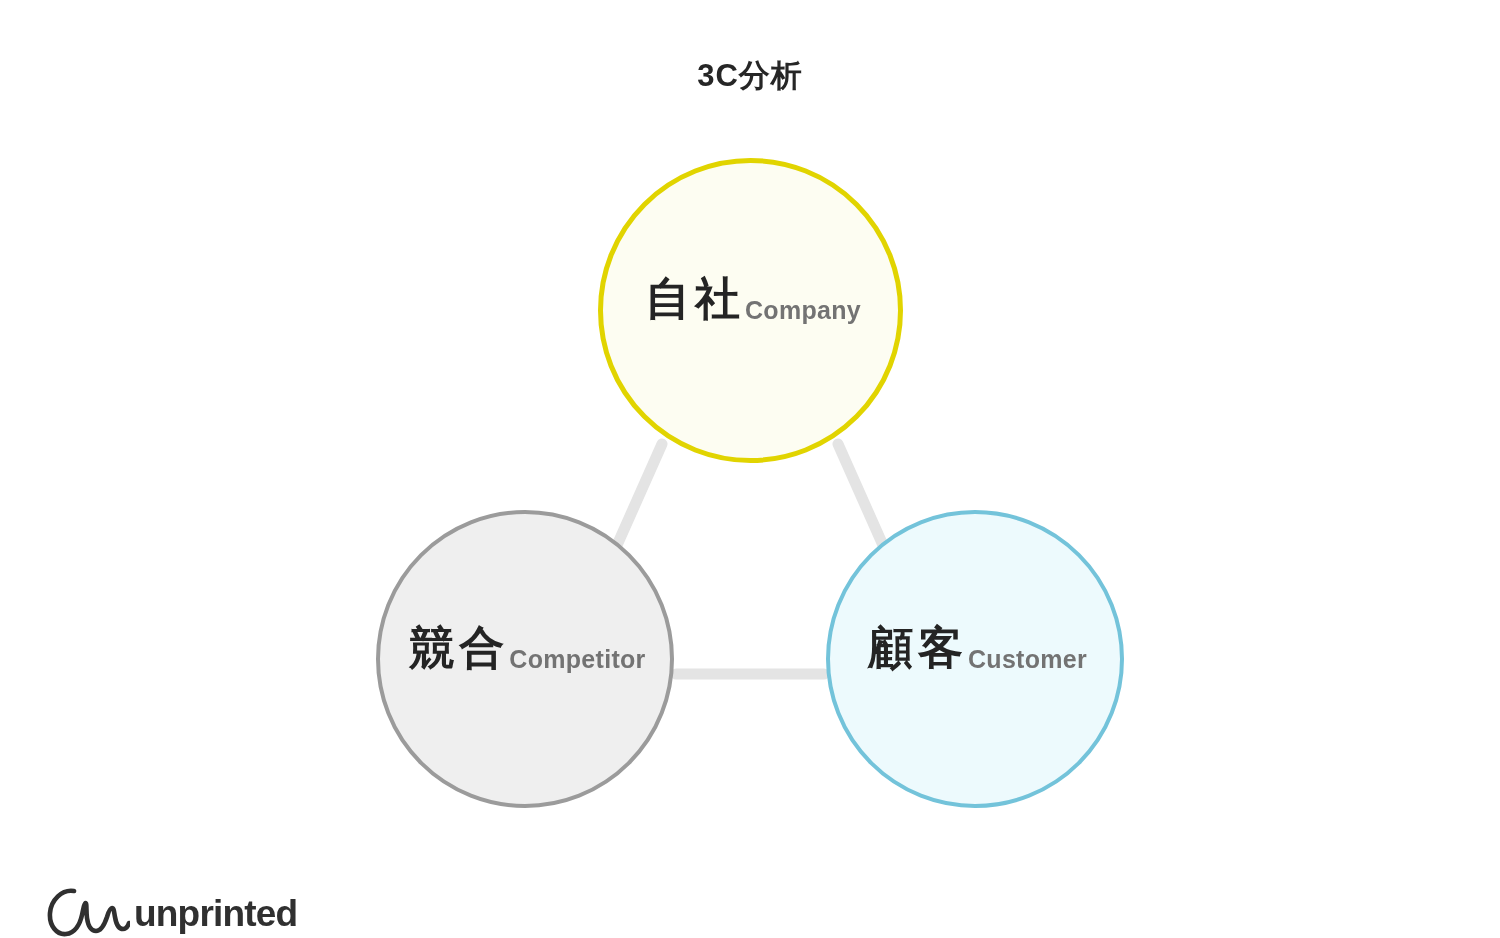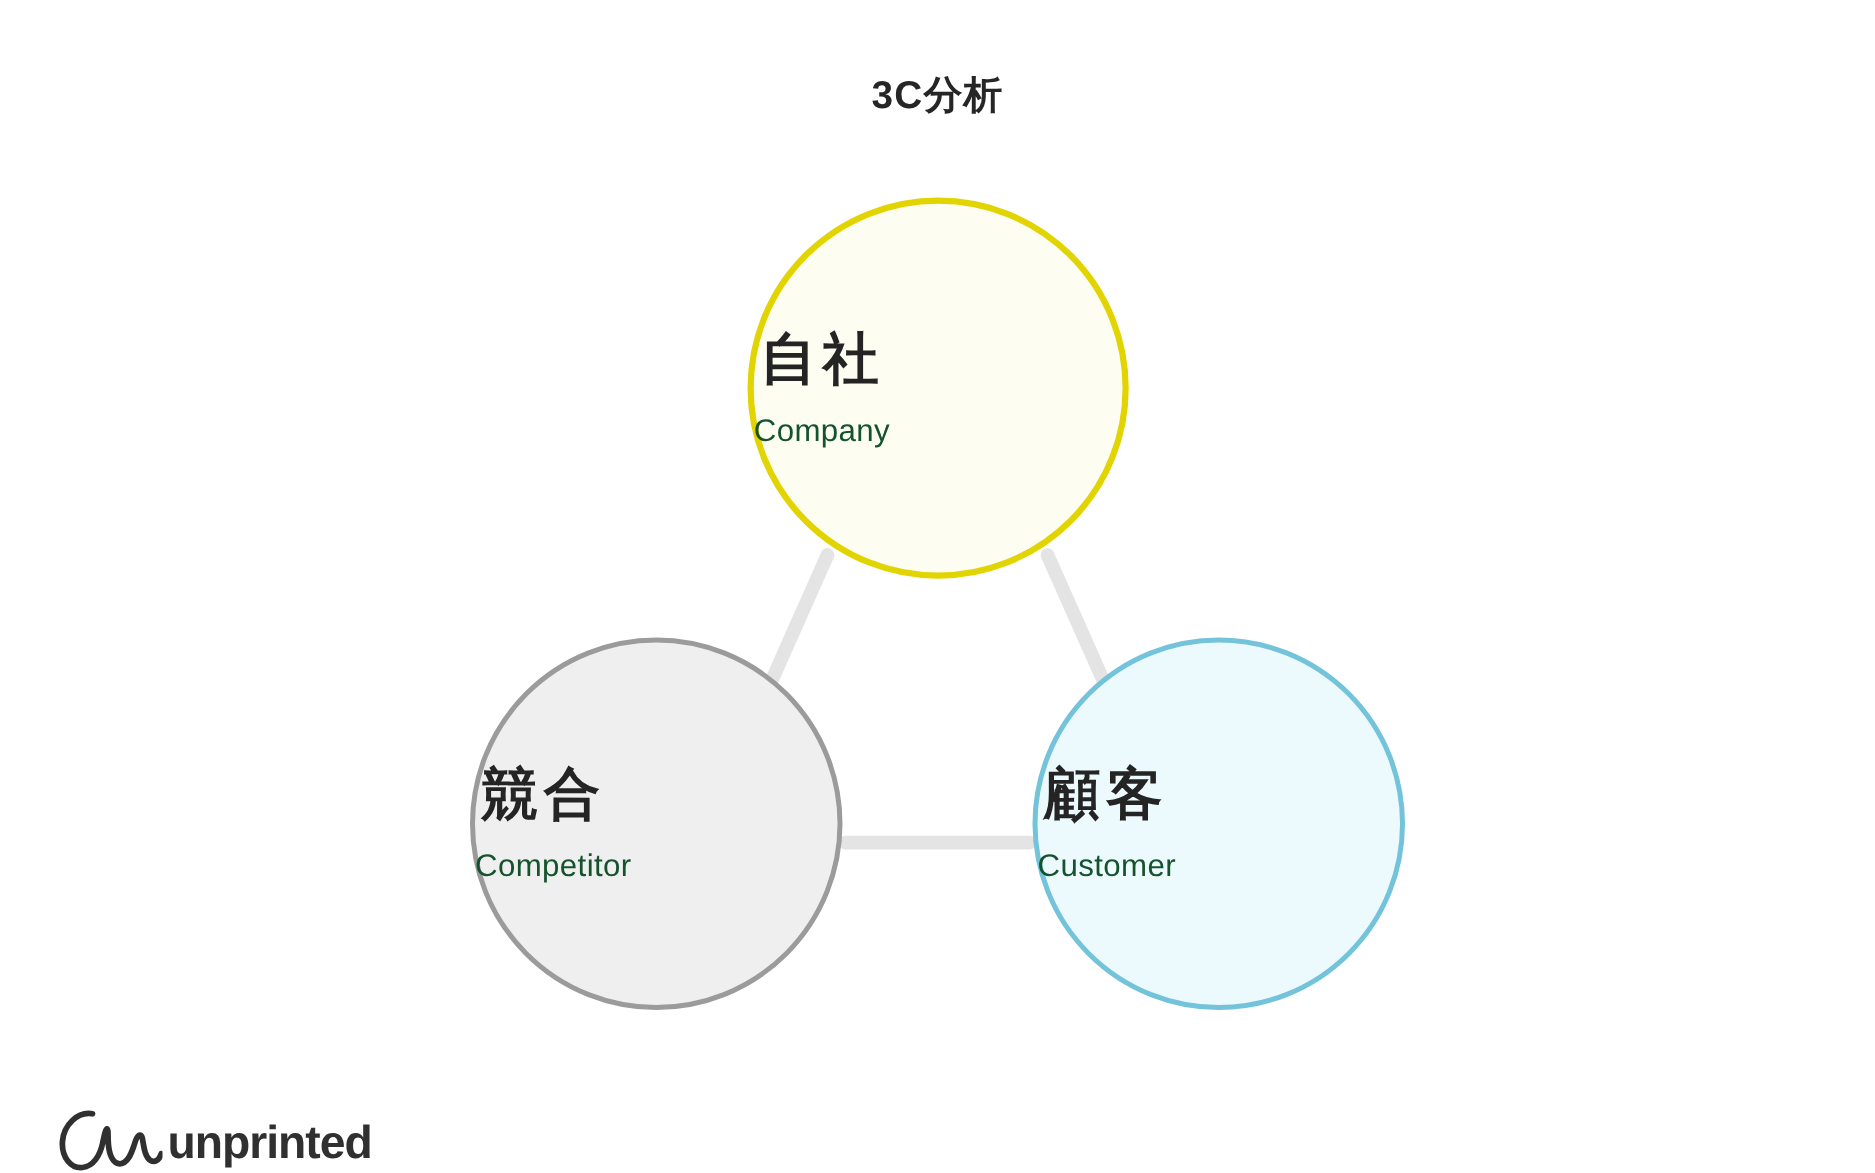--- a/index.html
+++ b/index.html
@@ -47,37 +47,37 @@
     width: 1500px;
     height: 938px;
   }
 
   
   .node {
     position: absolute;
     border-radius: 50%;
     box-sizing: border-box;
     display: flex;
-    flex-direction: column;
-    align-items: flex-start;
+    flex-direction: row;
+    align-items: center;
     justify-content: center;
   }
   .node .jp {
     font-size: 45px;
     font-weight: bold;
     color: #242424;
     letter-spacing: 5px;
     text-indent: 5px;
     line-height: 1;
     margin-bottom: 24px;
   }
   .node .en {
     font-size: 25px;
-    font-weight: normal;
-    color: #14532d;
+    font-weight: bold;
+    color: #737373;
     line-height: 1;
     letter-spacing: 0.3px;
   }
 
   .node-company {
     left: 598px;
     top: 158px;
     width: 305px;
     height: 305px;
     background: #fdfdf2;

